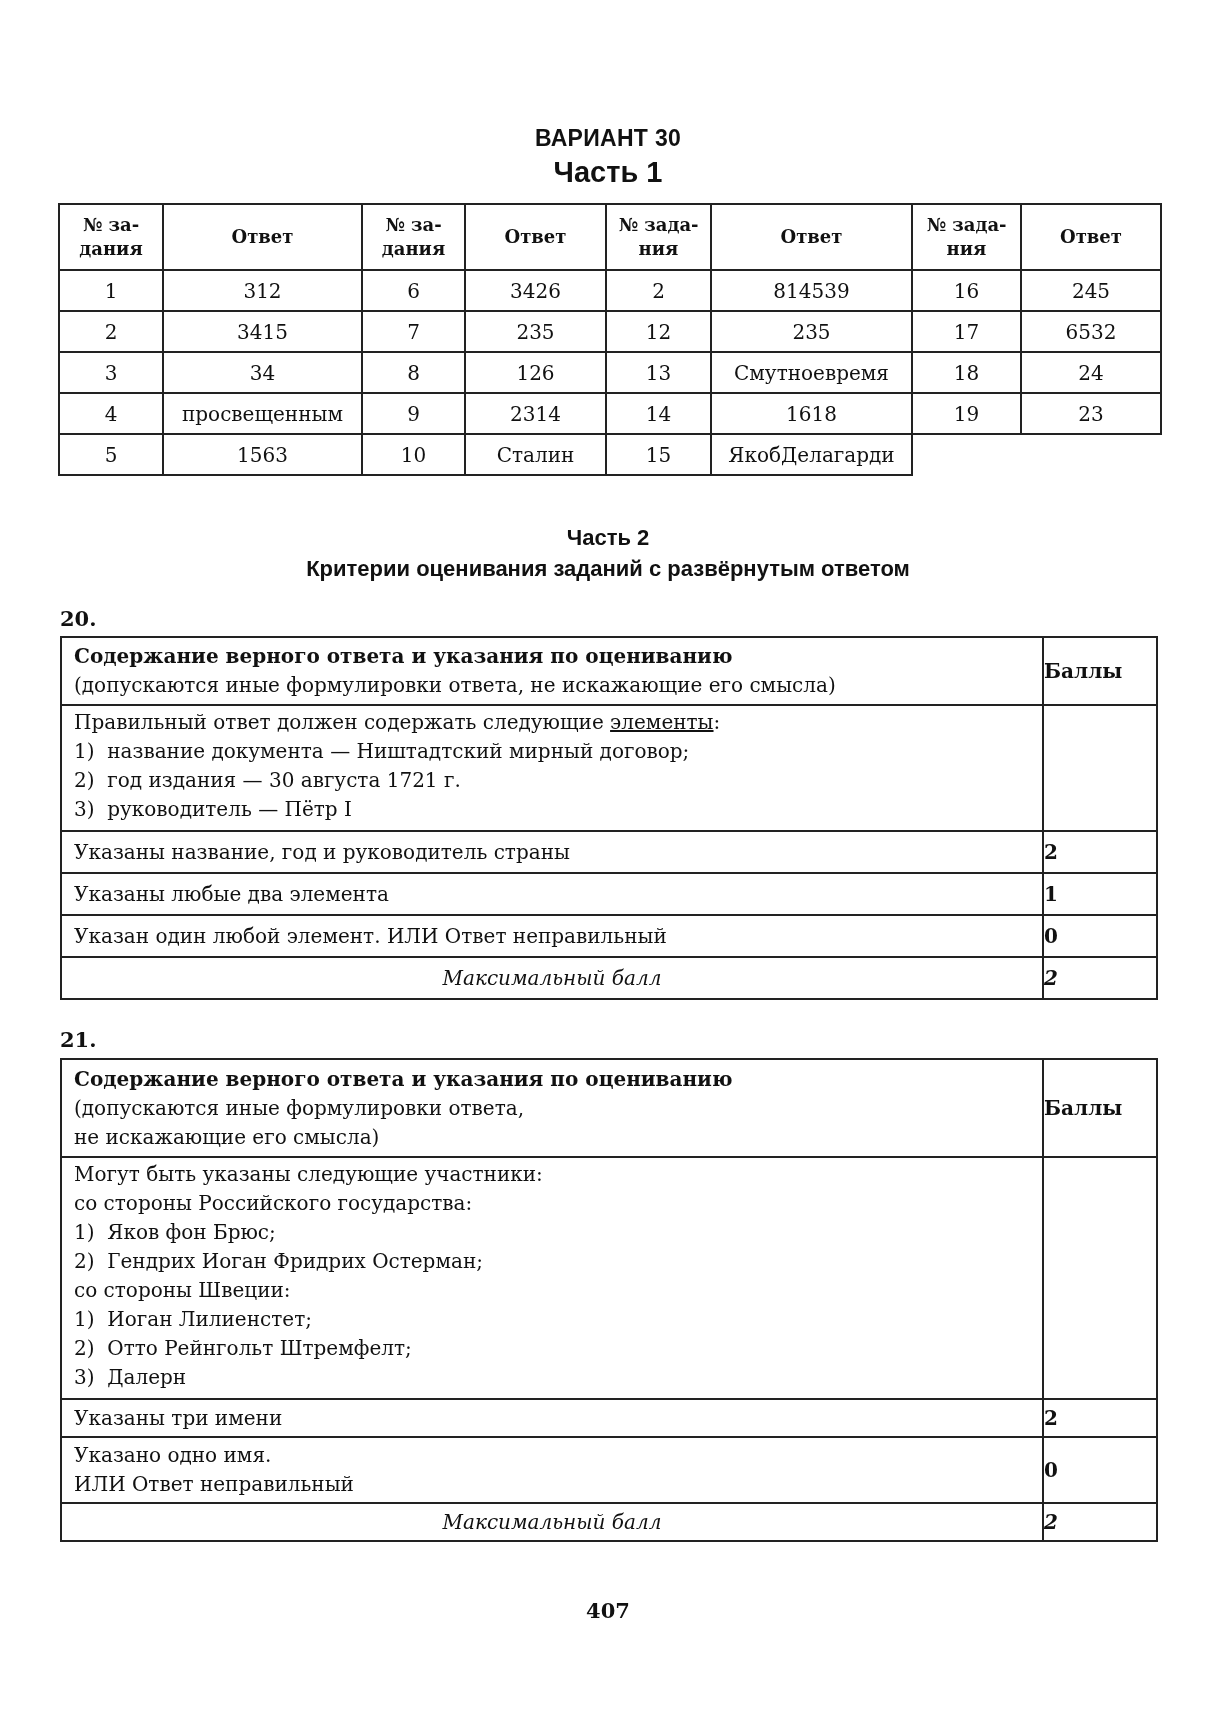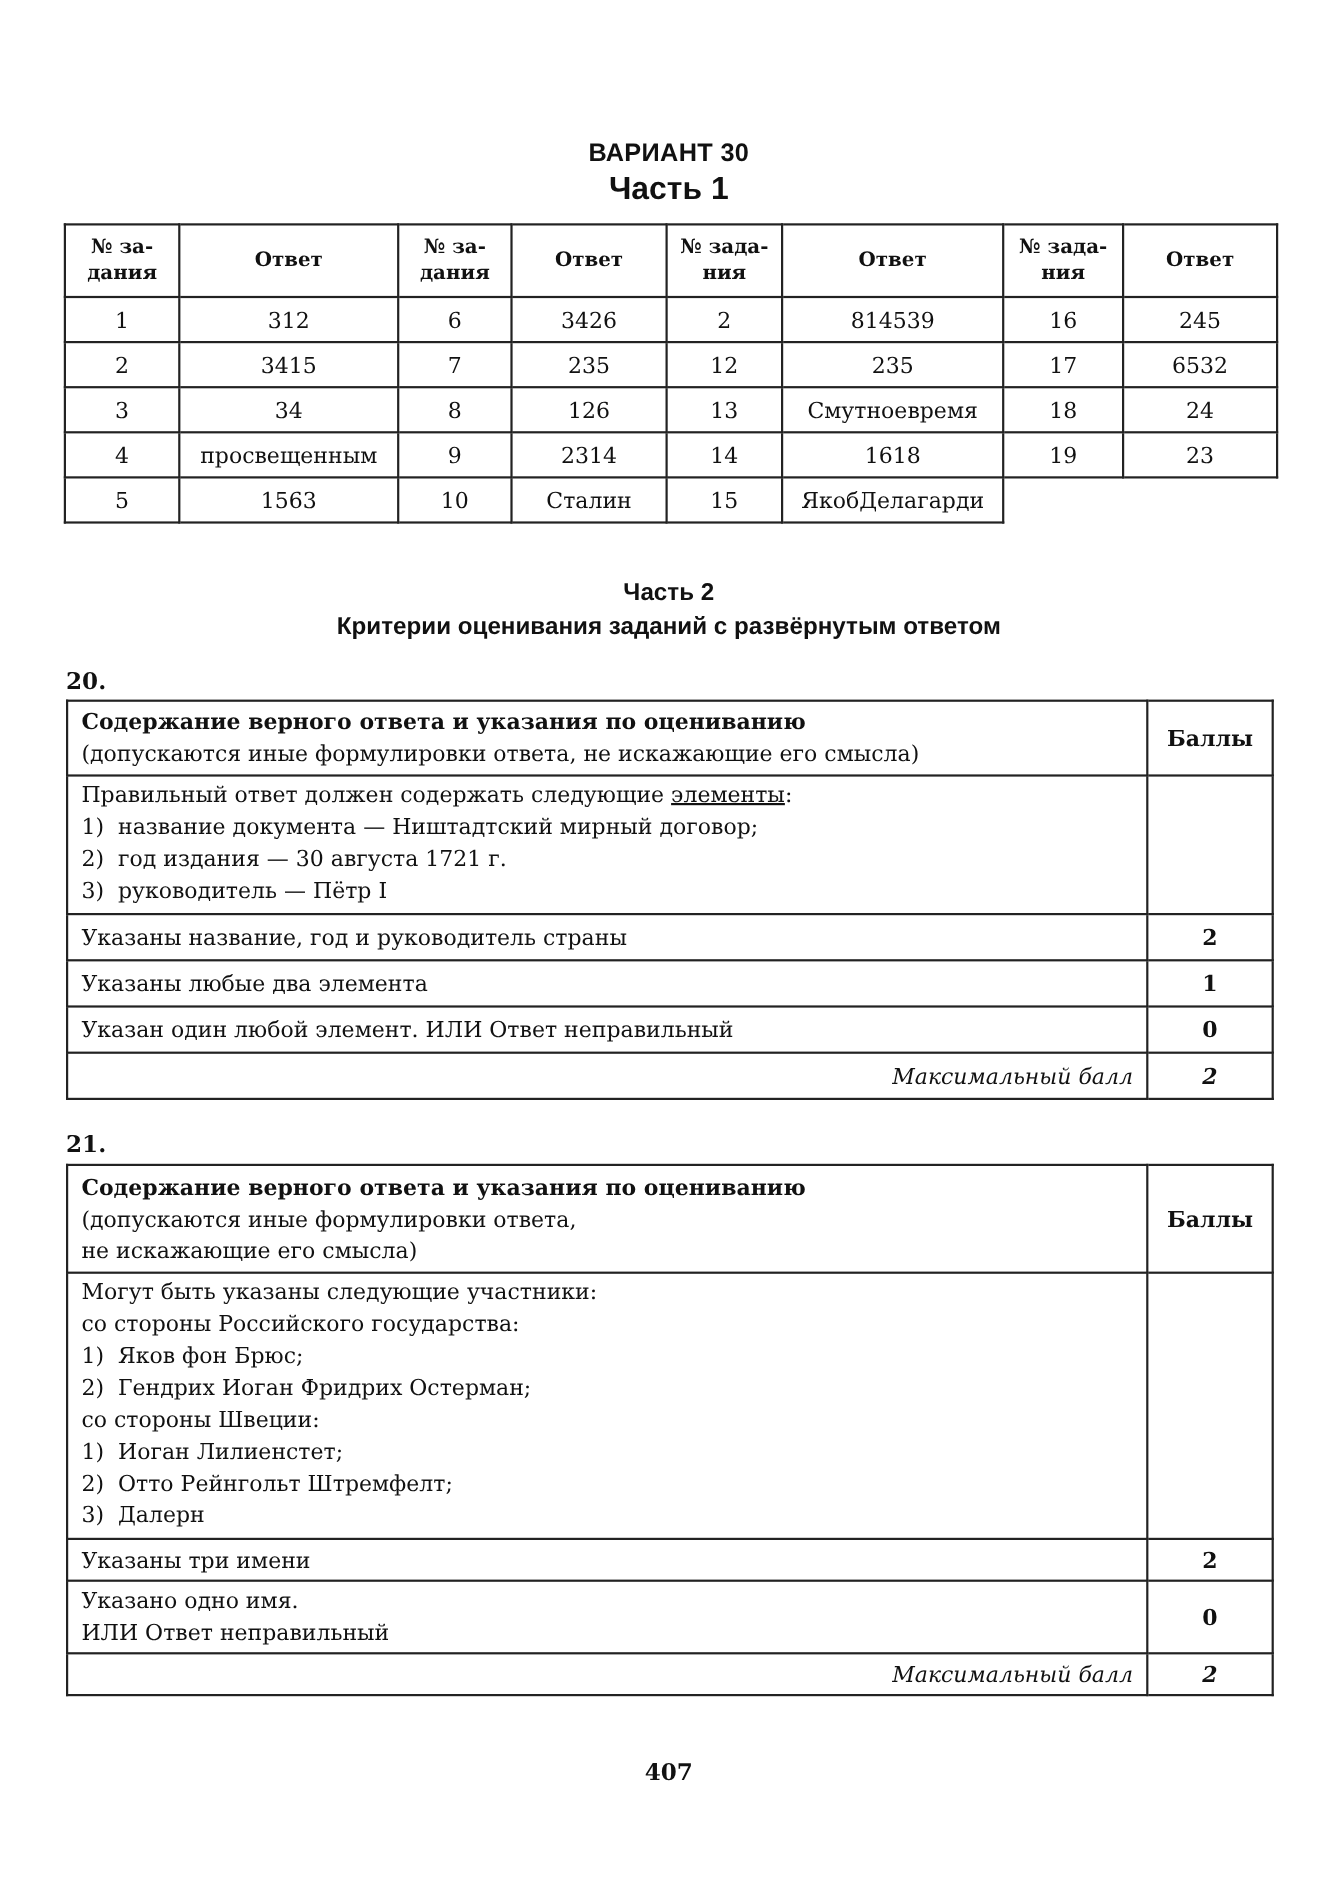--- a/index.html
+++ b/index.html
@@ -18,22 +18,22 @@
   .c-num3 { width: 103px; }
   .c-ans3 { width: 199px; }
   .c-num4 { width: 107px; }
   .c-ans4 { width: 138px; }
   .part2-title { position: absolute; top: 522px; left: 0; width: 1216px; text-align: center; font-family: "Liberation Sans", sans-serif; font-weight: bold; font-size: 22px; line-height: 31px; }
   .task-num { position: absolute; left: 60px; font-weight: bold; font-size: 21px; }
   .criteria { position: absolute; left: 60px; width: 1098px; }
   .criteria td { border: 2px solid #222; font-size: 20px; line-height: 29px; padding: 2px 12px; vertical-align: middle; }
   .criteria .head { font-weight: bold; }
   .criteria .head .sub { font-weight: normal; }
-  .criteria .score { width: 112px; text-align: center; font-weight: bold; padding: 2px 0; }
-  .criteria .max-label { text-align: right; font-style: italic; }
+  .criteria .score { width: 112px; text-align: left; font-weight: bold; padding: 2px 0; }
+  .criteria .max-label { text-align: center; font-style: italic; }
   .criteria .content { vertical-align: top; margin-left: 14px; }
   .u { text-decoration: underline; }
   .page-num { position: absolute; top: 1598px; left: 0; width: 1216px; text-align: center; font-weight: bold; font-size: 21px; }
 </style>
 </head>
 <body>
 
 <div class="variant-title">ВАРИАНТ 30</div>
 <div class="part1-title">Часть 1</div>
 

